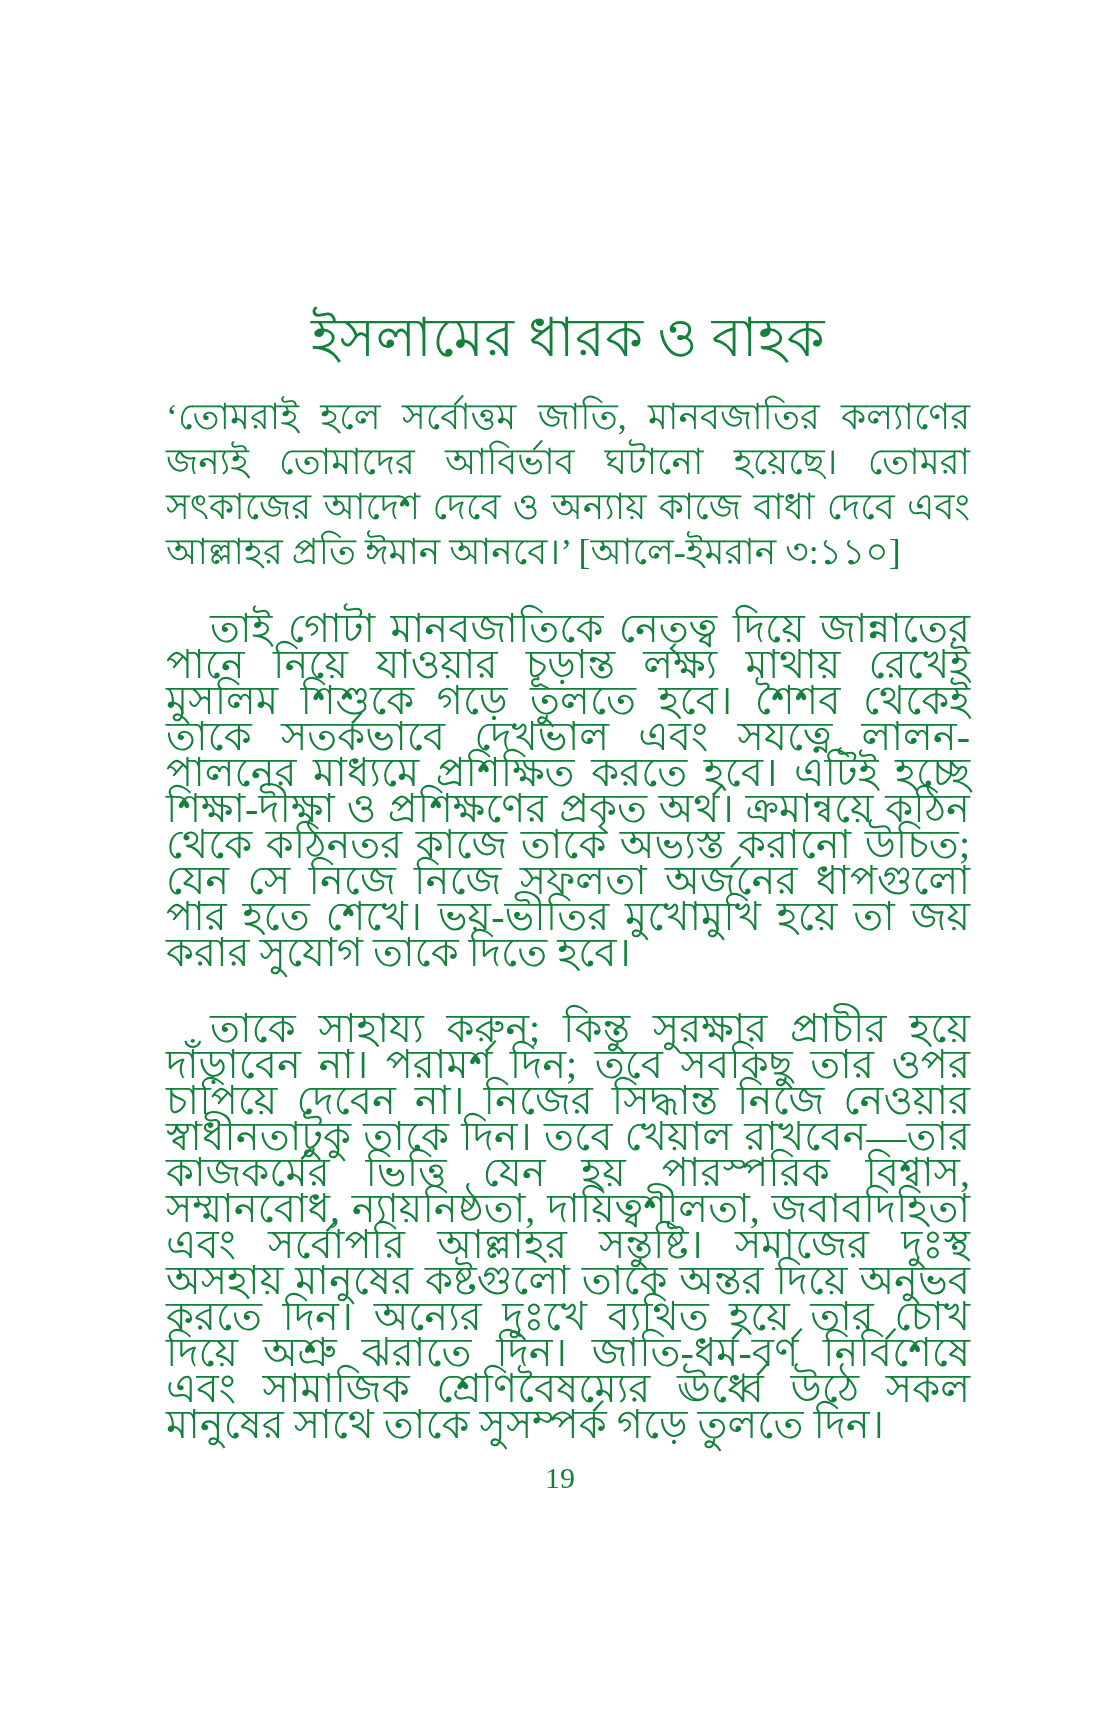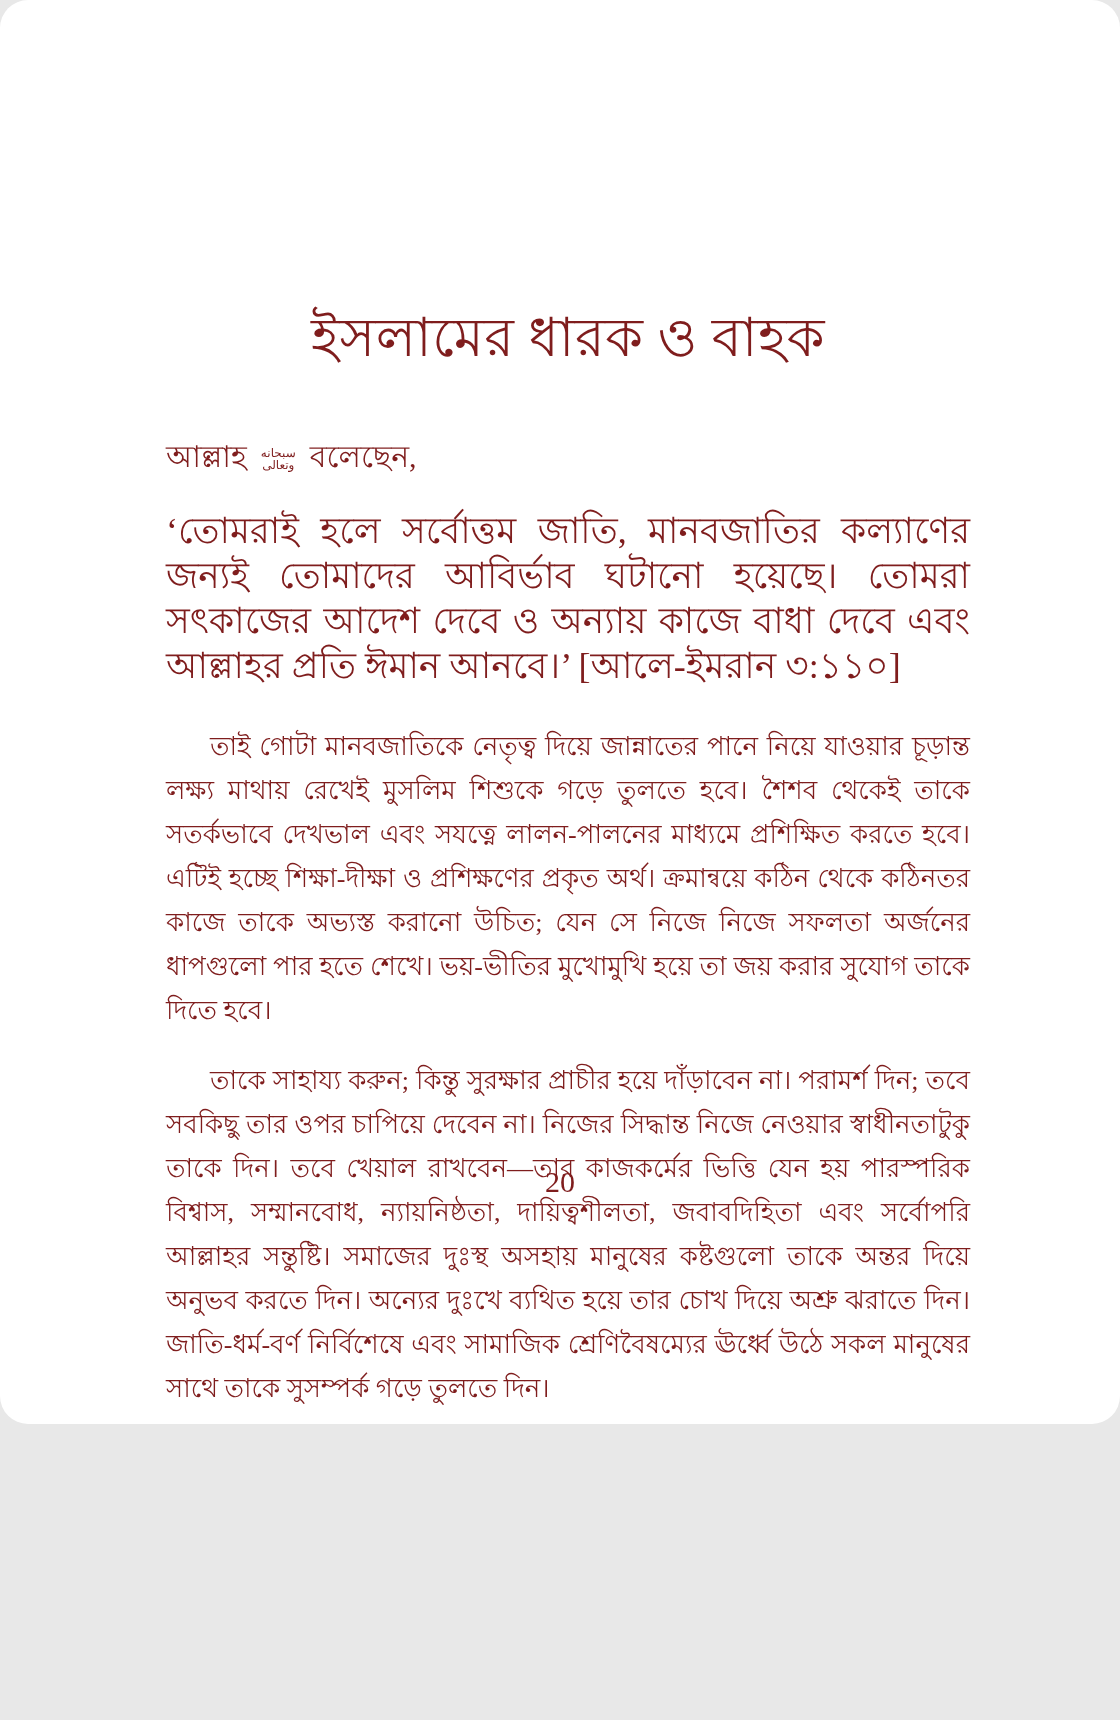--- a/index.html
+++ b/index.html
@@ -3,27 +3,26 @@
 <meta charset="utf-8">
 <style>
   html, body {
     margin: 0;
     padding: 0;
     background: #e8e8e8;
   }
   .page {
     position: relative;
     width: 1120px;
-    height: 1424px;
+    height: 1720px;
     margin: 0 auto;
     background: #ffffff;
-    color: #7f1d1d;
+    color: #15803d;
     font-family: "Liberation Serif", "DejaVu Serif", serif;
     overflow: hidden;
-    border-radius: 28px;
   }
   .content {
     position: absolute;
     top: 0;
     left: 166px;
     right: 150px;
   }
   .chapter-title {
     margin: 300px 0 0 0;
     text-align: center;
@@ -49,22 +48,22 @@
     word-break: break-word;
   }
   .quote-para {
     margin-top: 18px;
     font-size: 36px;
     line-height: 45px;
     text-align: justify;
   }
   .body-para {
     margin-top: 4px;
-    font-size: 26px;
-    line-height: 44px;
+    font-size: 40px;
+    line-height: 36px;
     text-align: justify;
     text-indent: 44px;
   }
   .closing-line {
     margin-top: 26px;
     font-size: 30px;
     line-height: 44px;
     text-indent: 44px;
   }
   .page-number {
@@ -79,25 +78,24 @@
 </head>
 <body>
 
 <div class="page">
   <div class="content">
 
     <h1 class="chapter-title">
       <span class="tline">ইসলামের ধারক ও বাহক</span>
     </h1>
 
-    <p class="intro-line"><span>আল্লাহ </span><span class="honorific">سبحانه وتعالى</span><span> বলেছেন,</span></p>
 
     <p class="quote-para">‘তোমরাই হলে সর্বোত্তম জাতি, মানবজাতির কল্যাণের জন্যই তোমাদের আবির্ভাব ঘটানো হয়েছে। তোমরা সৎকাজের আদেশ দেবে ও অন্যায় কাজে বাধা দেবে এবং আল্লাহর প্রতি ঈমান আনবে।’ [আলে-ইমরান ৩:১১০]</p>
 
     <p class="body-para">তাই গোটা মানবজাতিকে নেতৃত্ব দিয়ে জান্নাতের পানে নিয়ে যাওয়ার চূড়ান্ত লক্ষ্য মাথায় রেখেই মুসলিম শিশুকে গড়ে তুলতে হবে। শৈশব থেকেই তাকে সতর্কভাবে দেখভাল এবং সযত্নে লালন-পালনের মাধ্যমে প্রশিক্ষিত করতে হবে। এটিই হচ্ছে শিক্ষা-দীক্ষা ও প্রশিক্ষণের প্রকৃত অর্থ। ক্রমান্বয়ে কঠিন থেকে কঠিনতর কাজে তাকে অভ্যস্ত করানো উচিত; যেন সে নিজে নিজে সফলতা অর্জনের ধাপগুলো পার হতে শেখে। ভয়-ভীতির মুখোমুখি হয়ে তা জয় করার সুযোগ তাকে দিতে হবে।</p>
 
     <p class="body-para">তাকে সাহায্য করুন; কিন্তু সুরক্ষার প্রাচীর হয়ে দাঁড়াবেন না। পরামর্শ দিন; তবে সবকিছু তার ওপর চাপিয়ে দেবেন না। নিজের সিদ্ধান্ত নিজে নেওয়ার স্বাধীনতাটুকু তাকে দিন। তবে খেয়াল রাখবেন—তার কাজকর্মের ভিত্তি যেন হয় পারস্পরিক বিশ্বাস, সম্মানবোধ, ন্যায়নিষ্ঠতা, দায়িত্বশীলতা, জবাবদিহিতা এবং সর্বোপরি আল্লাহর সন্তুষ্টি। সমাজের দুঃস্থ অসহায় মানুষের কষ্টগুলো তাকে অন্তর দিয়ে অনুভব করতে দিন। অন্যের দুঃখে ব্যথিত হয়ে তার চোখ দিয়ে অশ্রু ঝরাতে দিন। জাতি-ধর্ম-বর্ণ নির্বিশেষে এবং সামাজিক শ্রেণিবৈষম্যের ঊর্ধ্বে উঠে সকল মানুষের সাথে তাকে সুসম্পর্ক গড়ে তুলতে দিন।</p>
 
 
   </div>
 
-  <div class="page-number">20</div>
+  <div class="page-number">19</div>
 </div>
 
 </body></html>

